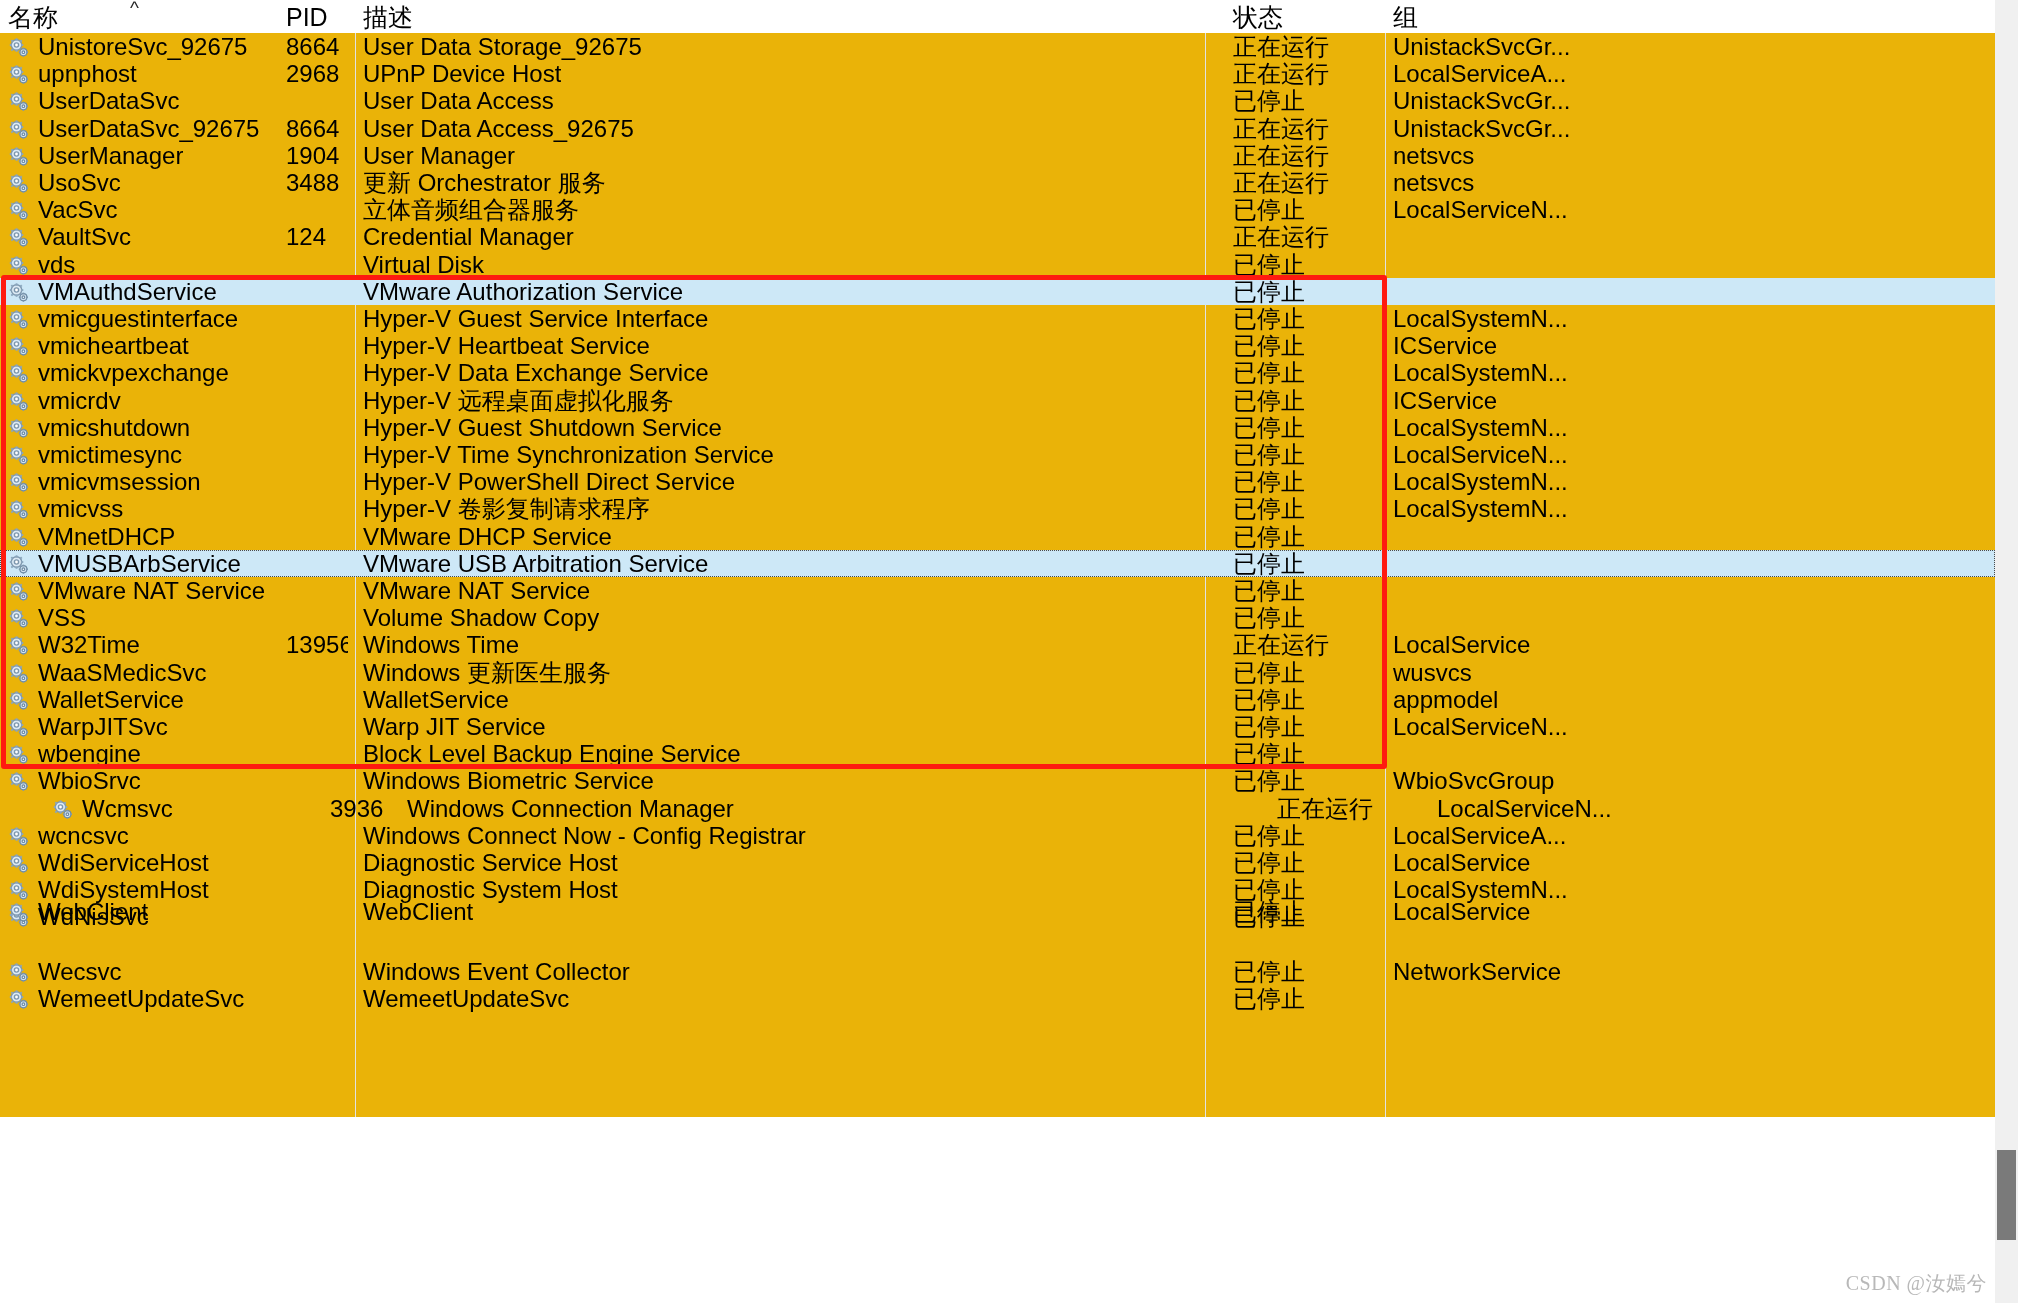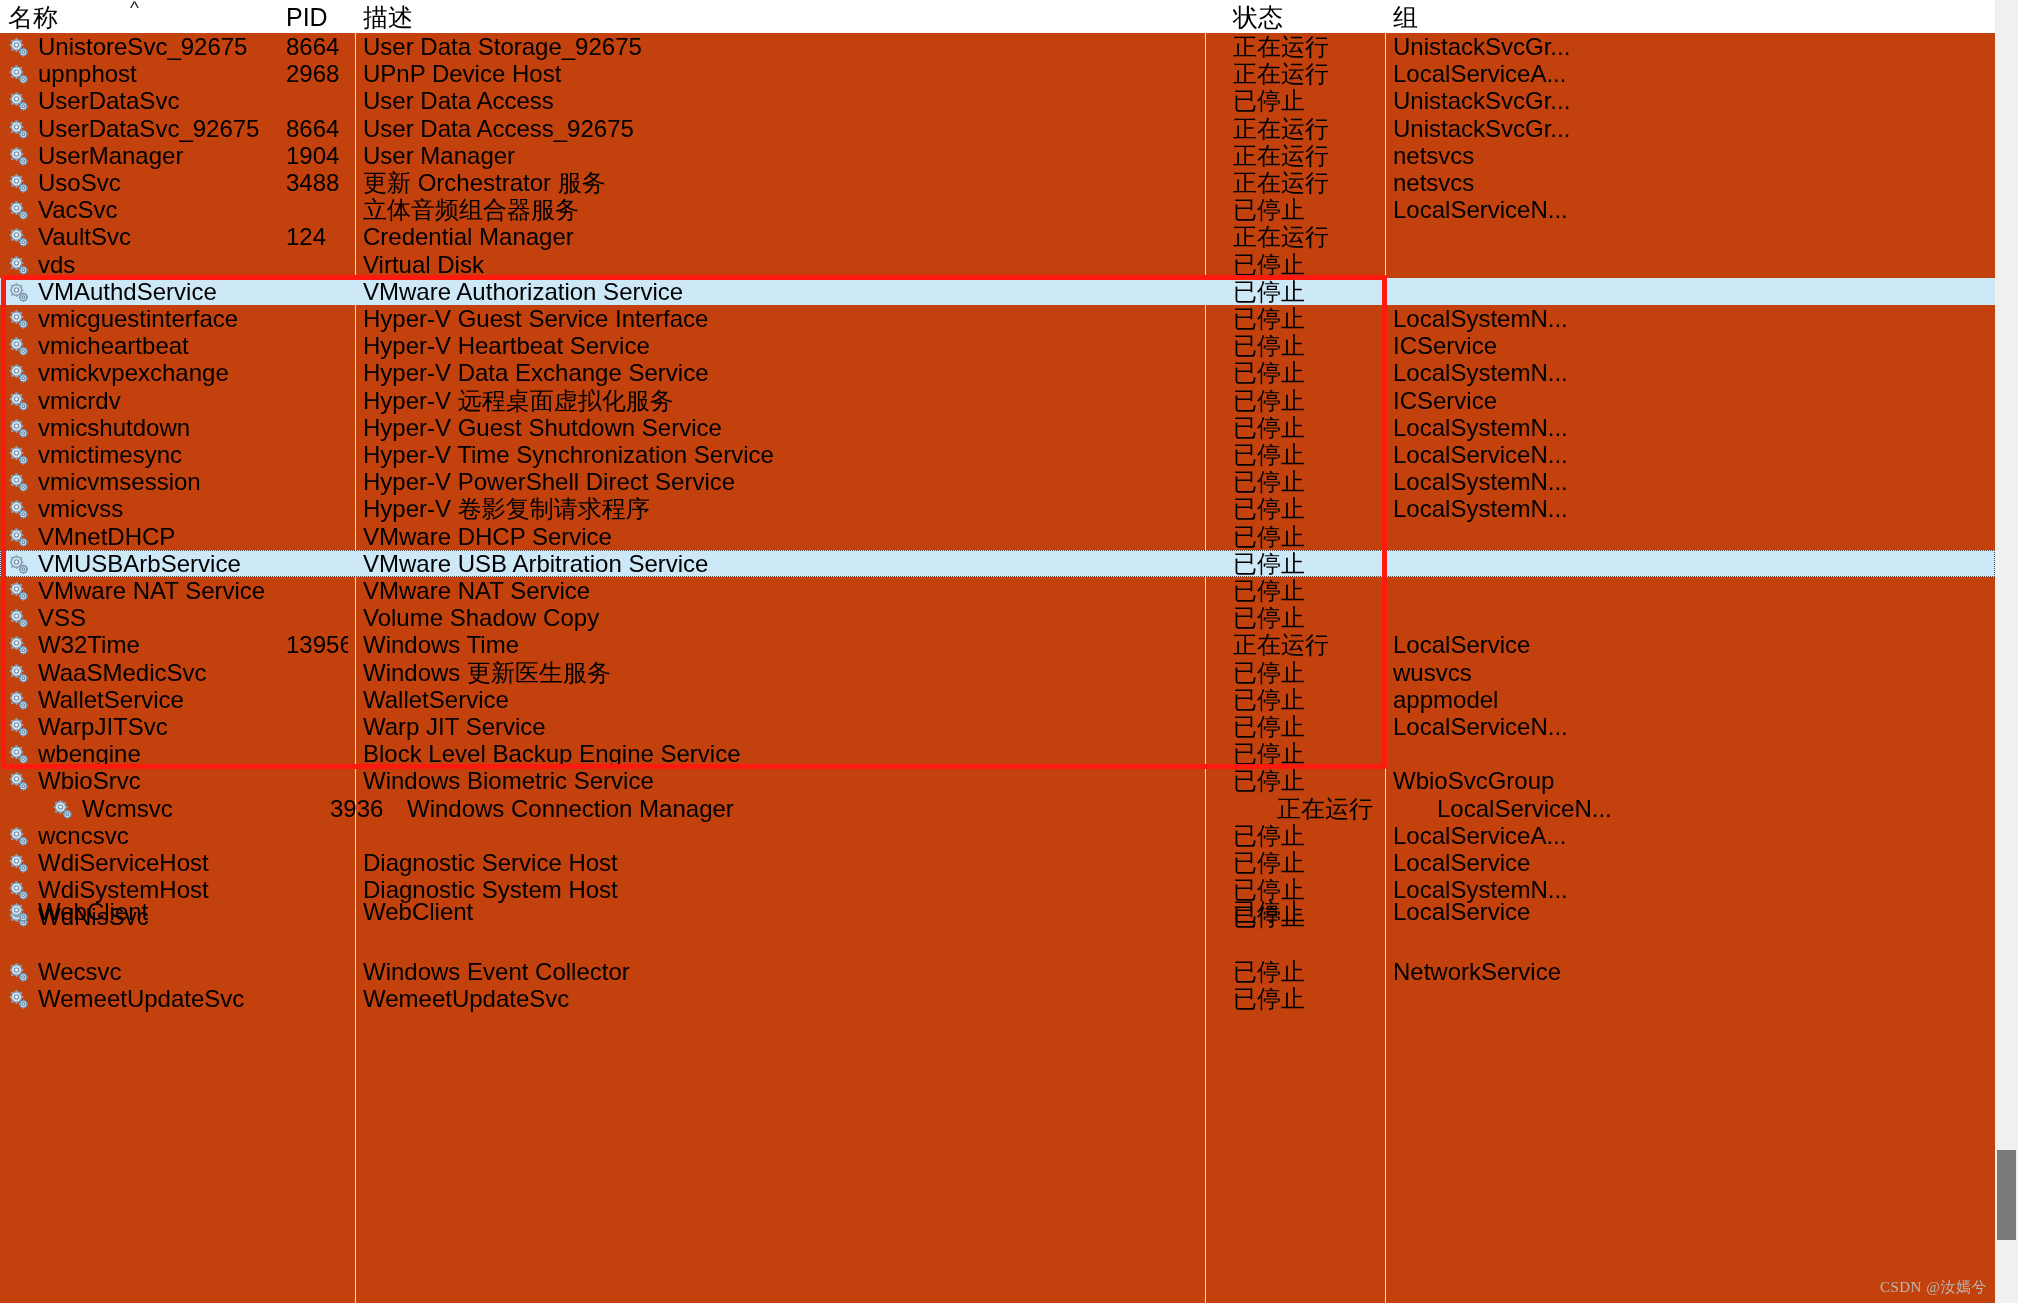--- a/index.html
+++ b/index.html
@@ -8,22 +8,22 @@
     background:#ffffff;
     font-family:"Liberation Sans","DejaVu Sans",sans-serif;
     overflow:hidden;
     position:relative;
   }
   #app{position:absolute;inset:0;background:#fff;}
 
   
   .list{
     position:absolute;left:0;top:0;
-    width:1995px;height:1303px;
-    background:#c2410c;
+    width:1995px;height:1117px;
+    background:#eab308;
     overflow:hidden;
   }
 
   
   .colsep{
     position:absolute;top:0;bottom:0;width:1px;background:#e2e2e2;
     pointer-events:none;
   }
   .colsep.s1{left:355px;}
   .colsep.s2{left:1205px;}
@@ -92,21 +92,21 @@
     background:#f0f0f0;z-index:10;
   }
   .scroll .thumb{
     position:absolute;left:2px;width:19px;
     background:#7a7a7a;
   }
 
   
   .wm{
     position:absolute;right:31px;bottom:6px;
-    font-size:15px;color:#b8b8b8;
+    font-size:20px;color:#b8b8b8;
     font-family:"Liberation Serif","DejaVu Serif",serif;
     letter-spacing:.5px;
     z-index:30;
     white-space:nowrap;
   }
 </style>
 </head>
 <body>
 
 <div id="app">
@@ -1166,20 +1166,21 @@
 <g fill="#7d97ae">
 <rect x="14.6" y="10.6" width="1.6" height="1.7"></rect>
                 <rect x="14.6" y="18.1" width="1.6" height="1.7"></rect>
 <rect x="10.8" y="14.4" width="1.7" height="1.6"></rect>
                 <rect x="18.3" y="14.4" width="1.7" height="1.6"></rect>
 </g>
             </svg>
           </span>
           <span class="c c-name">wcncsvc</span>
           <span class="c c-pid"></span>
+          <span class="c c-desc">Windows Connect Now - Config Registrar</span>
           <span class="c c-status">已停止</span>
           <span class="c c-group">LocalServiceA...</span>
         </div>
         <div class="row" style="top: 849px;">
           <span class="svc-icon">
             <svg viewBox="0 0 22 21" width="22" height="21" xmlns="http://www.w3.org/2000/svg">
 <g fill="none" stroke="#7d97ae" stroke-width="1.4">
 <circle cx="8.5" cy="8" r="5.2" fill="#dbe9f4"></circle>
 <circle cx="8.5" cy="8" r="2.1" fill="#ffffff"></circle>
 </g>

